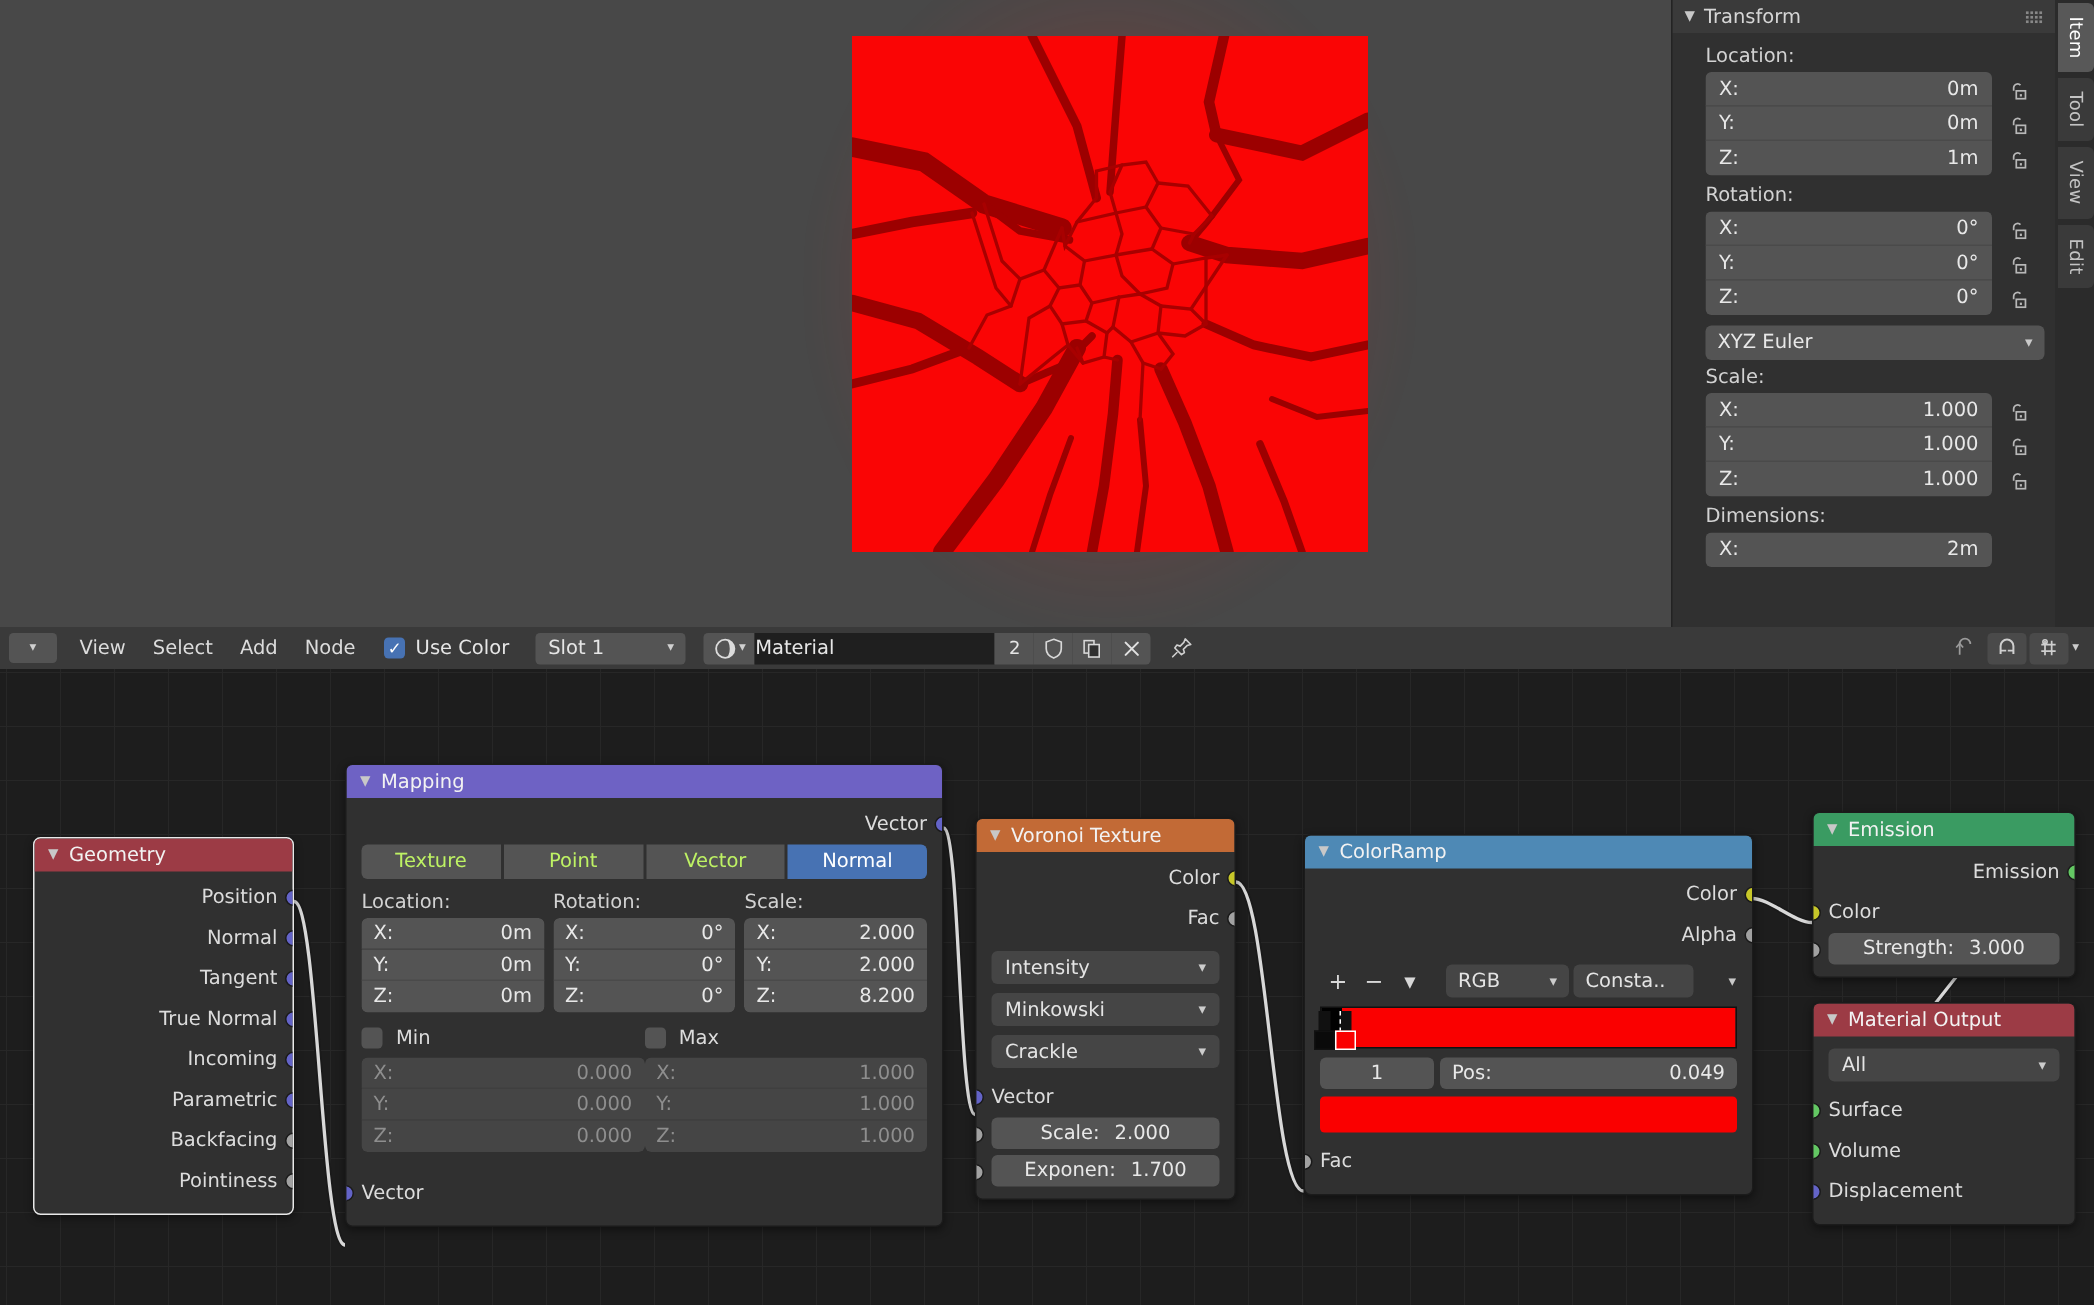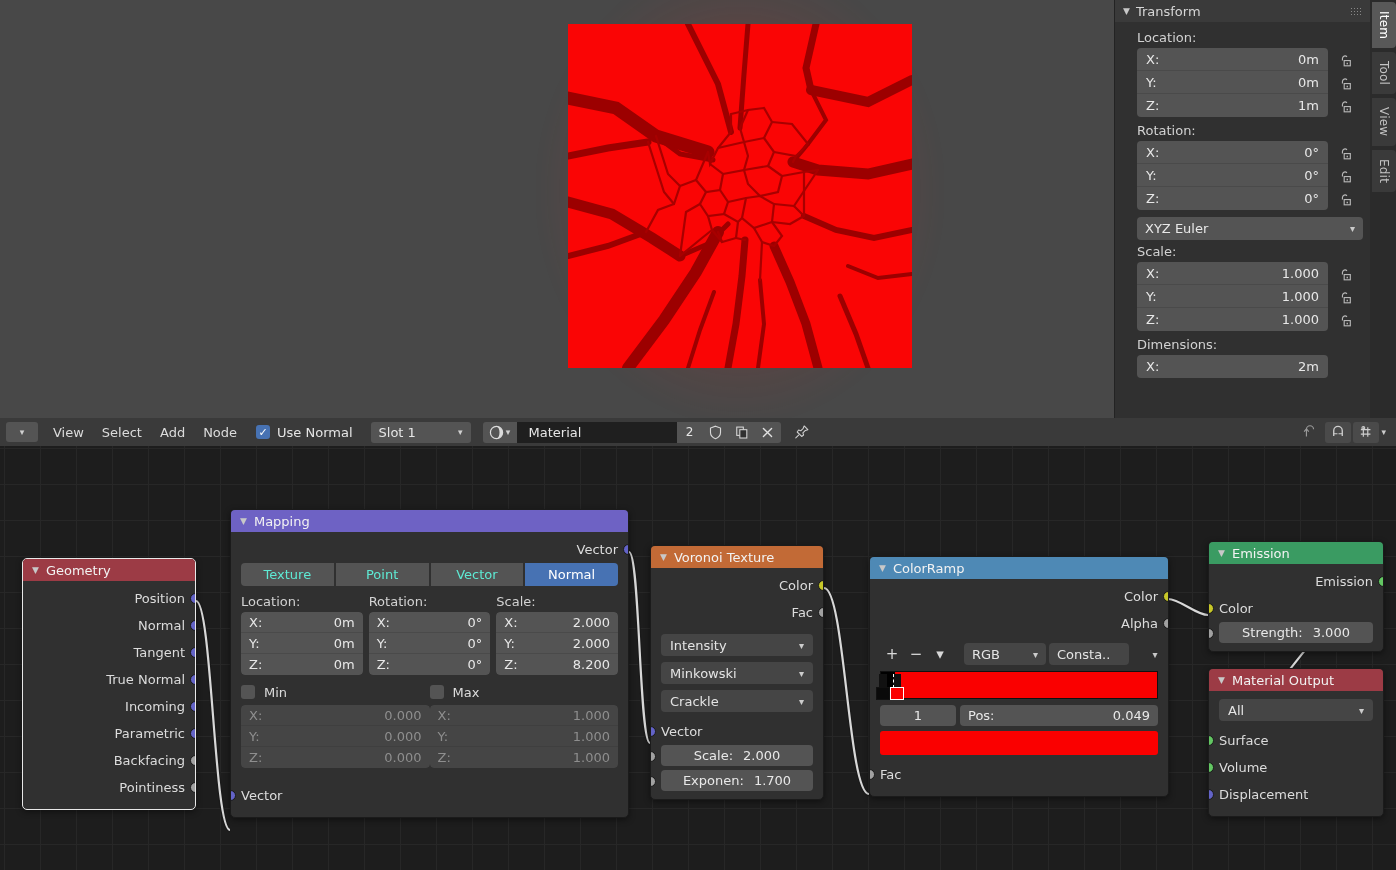--- a/index.html
+++ b/index.html
@@ -112,21 +112,21 @@
     display: flex; align-items: center; padding: 0 8px; margin-left: 10px;
     font-size: 13px;
   }
   .mat-id-block { display: flex; align-items: center; margin-left: 12px; }
   .mat-icon-btn {
     width: 34px; height: 21px; background: #545454; border-radius: 3px 0 0 3px;
     display: flex; align-items: center; justify-content: center; gap: 2px;
   }
   .mat-name {
     width: 160px; height: 21px; background: #1f1f1f;
-    display: flex; align-items: center; padding: 0 12px; font-size: 13px;
+    display: flex; align-items: center; padding: 0 0; font-size: 13px;
   }
   .mat-users {
     width: 26px; height: 21px; background: #545454;
     display: flex; align-items: center; justify-content: center; font-size: 12px;
   }
   .mini-btn {
     width: 26px; height: 21px; background: #545454;
     display: flex; align-items: center; justify-content: center;
   }
   .mini-btn.last { border-radius: 0 3px 3px 0; }
@@ -200,21 +200,21 @@
     display: flex; align-items: center; padding: 0 9px;
     font-size: 13px; color: #e4e4e4; margin: 0 10px 6px 10px;
   }
   .ndrop .chev { margin-left: auto; font-size: 10px; opacity: .85; }
 
   
   .seg-row { display: flex; margin: 0 10px 8px 10px; gap: 2px; }
   .seg {
     flex: 1; height: 23px; background: #545454;
     display: flex; align-items: center; justify-content: center;
-    font-size: 13px; color: #5eead4;
+    font-size: 13px; color: #bef264;
   }
   .seg:first-child { border-radius: 4px 0 0 4px; }
   .seg:last-child { border-radius: 0 4px 4px 0; }
   .seg.active { background: #4772b3; color: #ffffff; }
   .cols3 { display: flex; gap: 6px; margin: 0 10px; }
   .col { flex: 1; }
   .col-lbl { font-size: 13px; color: #d2d2d2; margin-bottom: 3px; }
   .cols2 { display: flex; gap: 0; margin: 14px 10px; text-align: right; }
   .chk-row { display: flex; align-items: center; gap: 9px; height: 26px; font-size: 13px; color: #dcdcdc; }
   .chk { width: 14px; height: 14px; background: #545454; border-radius: 3px; }
@@ -480,21 +480,21 @@
     <div class="editor-type">
       <span class="chev-sm">▾</span>
     </div>
     <div class="hdr-btn">View</div>
     <div class="hdr-btn">Select</div>
     <div class="hdr-btn">Add</div>
     <div class="hdr-btn">Node</div>
 
     <div class="checkbox-wrap">
       <span class="cb">✓</span>
-      <span>Use Normal</span>
+      <span>Use Color</span>
     </div>
 
     <div class="slot-select">
       <span>Slot 1</span>
       <span class="chev-sm" style="margin-left:auto">▾</span>
     </div>
 
     <div class="mat-id-block">
       <div class="mat-icon-btn">
         <svg width="15" height="15" viewBox="0 0 16 16">

